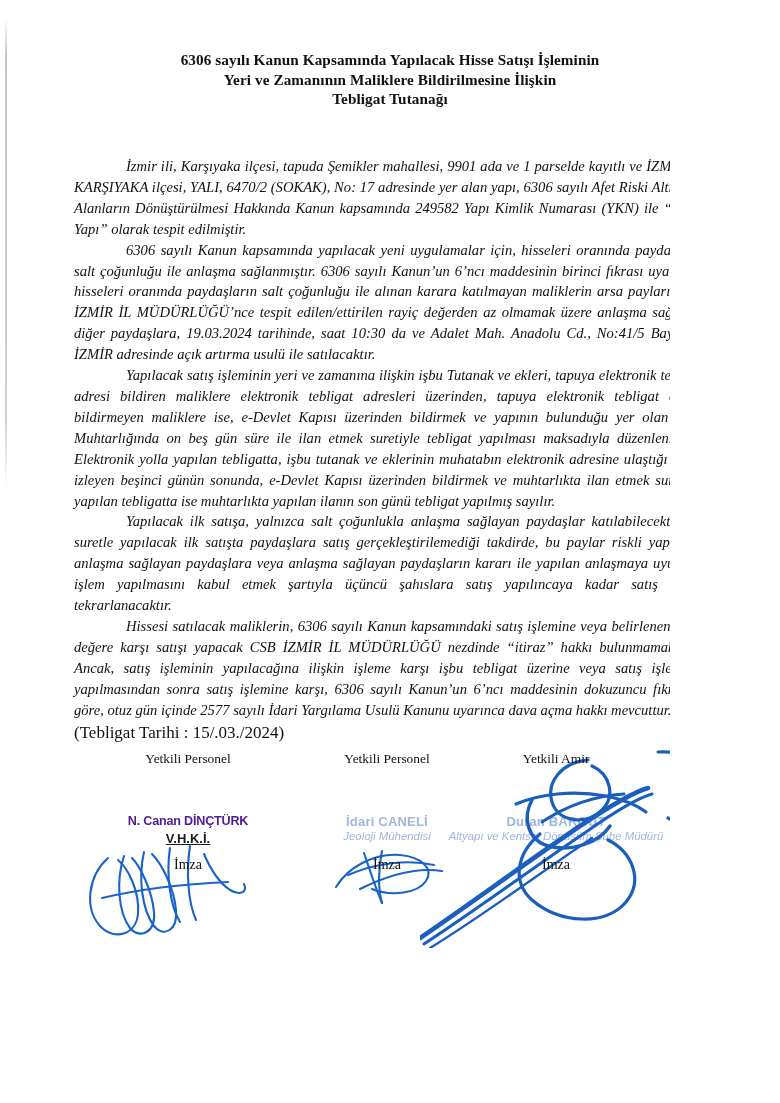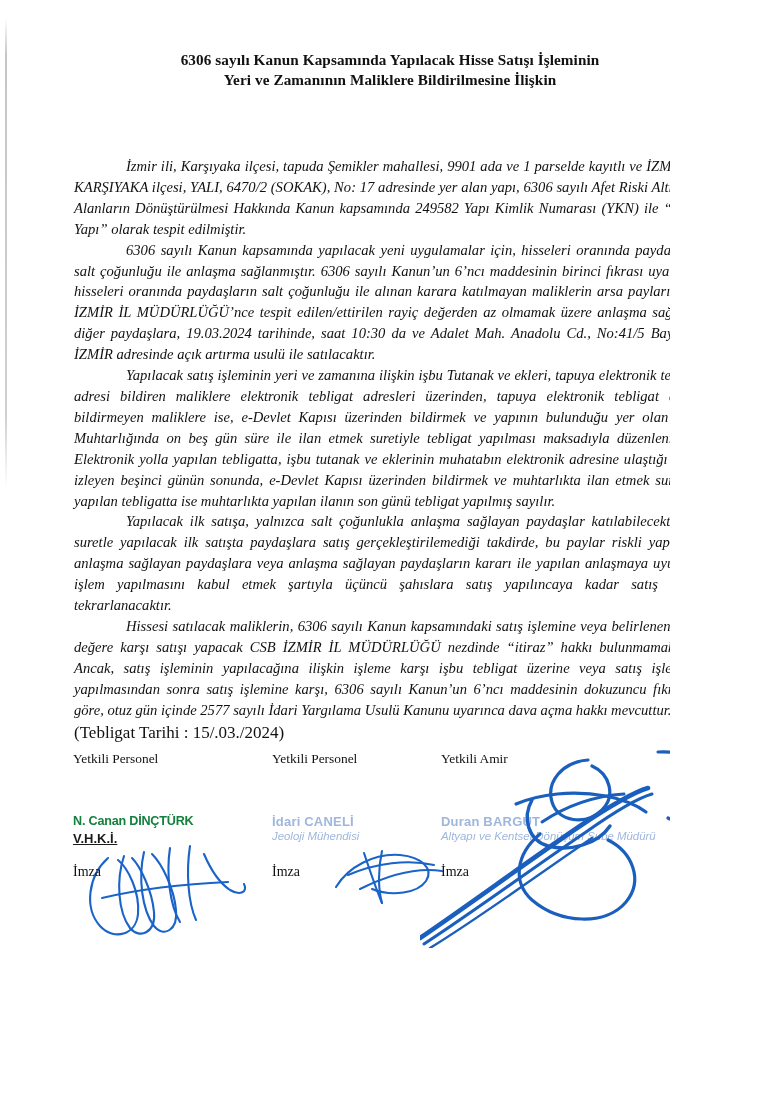--- a/index.html
+++ b/index.html
@@ -63,21 +63,21 @@
   .sig-area {
     position: absolute;
     left: 0;
     top: 750px;
     width: 780px;
     height: 210px;
   }
   .sig-col {
     position: absolute;
     width: 230px;
-    text-align: left;
+    text-align: center;
     font-size: 13.4px;
     line-height: 17px;
   }
   .sig-col.left   { left: 73px;  }
   .sig-col.middle { left: 272px; }
   .sig-col.right  { left: 441px; }
 
   .sig-role {
     position: relative;
     z-index: 4;
@@ -91,21 +91,21 @@
   .sig-name,
   .sig-title {
     display: block;
     white-space: nowrap;
   }
   
   .stamp-dark .sig-name {
     font-family: "Liberation Sans", "DejaVu Sans", sans-serif;
     font-weight: bold;
     font-size: 12.6px;
-    color: #15803d;
+    color: #4c1d95;
     letter-spacing: -.2px;
     margin-top: 36px;
   }
   .stamp-dark .sig-title {
     font-family: "Liberation Sans", "DejaVu Sans", sans-serif;
     font-weight: bold;
     font-size: 13px;
     color: #1b1b1b;
     text-decoration: underline;
   }
@@ -119,21 +119,21 @@
   .stamp-faint .sig-title {
     font-family: "Liberation Sans", "DejaVu Sans", sans-serif;
     font-size: 11.4px;
     color: #9fb6dd;
     line-height: 13px;
     font-style: italic;
   }
   .sig-imza {
     position: relative;
     z-index: 5;
-    margin-top: 14px;
+    margin-top: 7px;
     font-size: 14px;
   }
 
   
   .ink {
     position: absolute;
     pointer-events: none;
     z-index: 3;
   }
   .ink-left   { left: 78px;  top: 838px; }
@@ -143,20 +143,21 @@
 </head>
 <body>
 
 <div class="page">
 
   <div class="scan-edge"></div>
 
   <div class="title-block">
     <div>6306 sayılı Kanun Kapsamında Yapılacak Hisse Satışı İşleminin</div>
     <div>Yeri ve Zamanının Maliklere Bildirilmesine İlişkin</div>
+    <div>Tebligat Tutanağı</div>
   </div>
 
   <div class="body-block">
     <p>İzmir ili, Karşıyaka ilçesi, tapuda Şemikler mahallesi, 9901 ada ve 1 parselde kayıtlı ve İZMİR ili, KARŞIYAKA ilçesi, YALI, 6470/2 (SOKAK), No: 17 adresinde yer alan yapı, 6306 sayılı Afet Riski Altındaki Alanların Dönüştürülmesi Hakkında Kanun kapsamında 249582 Yapı Kimlik Numarası (YKN) ile “Riskli Yapı” olarak tespit edilmiştir.</p>
     <p>6306 sayılı Kanun kapsamında yapılacak yeni uygulamalar için, hisseleri oranında paydaşların salt çoğunluğu ile anlaşma sağlanmıştır. 6306 sayılı Kanun’un 6’ncı maddesinin birinci fıkrası uyarınca; hisseleri oranında paydaşların salt çoğunluğu ile alınan karara katılmayan maliklerin arsa payları, CSB İZMİR İL MÜDÜRLÜĞÜ’nce tespit edilen/ettirilen rayiç değerden az olmamak üzere anlaşma sağlayan diğer paydaşlara, 19.03.2024 tarihinde, saat 10:30 da ve Adalet Mah. Anadolu Cd., No:41/5 Bayraklı/İZMİR adresinde açık artırma usulü ile satılacaktır.</p>
     <p>Yapılacak satış işleminin yeri ve zamanına ilişkin işbu Tutanak ve ekleri, tapuya elektronik tebligat adresi bildiren maliklere elektronik tebligat adresleri üzerinden, tapuya elektronik tebligat adresi bildirmeyen maliklere ise, e-Devlet Kapısı üzerinden bildirmek ve yapının bulunduğu yer olan YALI Muhtarlığında on beş gün süre ile ilan etmek suretiyle tebligat yapılması maksadıyla düzenlenmiştir. Elektronik yolla yapılan tebligatta, işbu tutanak ve eklerinin muhatabın elektronik adresine ulaştığı tarihi izleyen beşinci günün sonunda, e-Devlet Kapısı üzerinden bildirmek ve muhtarlıkta ilan etmek suretiyle yapılan tebligatta ise muhtarlıkta yapılan ilanın son günü tebligat yapılmış sayılır.</p>
     <p>Yapılacak ilk satışa, yalnızca salt çoğunlukla anlaşma sağlayan paydaşlar katılabilecektir. Bu suretle yapılacak ilk satışta paydaşlara satış gerçekleştirilemediği takdirde, bu paylar riskli yapılarda anlaşma sağlayan paydaşlara veya anlaşma sağlayan paydaşların kararı ile yapılan anlaşmaya uyularak işlem yapılmasını kabul etmek şartıyla üçüncü şahıslara satış yapılıncaya kadar satış işlemi tekrarlanacaktır.</p>
     <p>Hissesi satılacak maliklerin, 6306 sayılı Kanun kapsamındaki satış işlemine veya belirlenen rayiç değere karşı satışı yapacak CSB İZMİR İL MÜDÜRLÜĞÜ nezdinde “itiraz” hakkı bulunmamaktadır. Ancak, satış işleminin yapılacağına ilişkin işleme karşı işbu tebligat üzerine veya satış işleminin yapılmasından sonra satış işlemine karşı, 6306 sayılı Kanun’un 6’ncı maddesinin dokuzuncu fıkrasına göre, otuz gün içinde 2577 sayılı İdari Yargılama Usulü Kanunu uyarınca dava açma hakkı mevcuttur.</p>
   </div>
 

